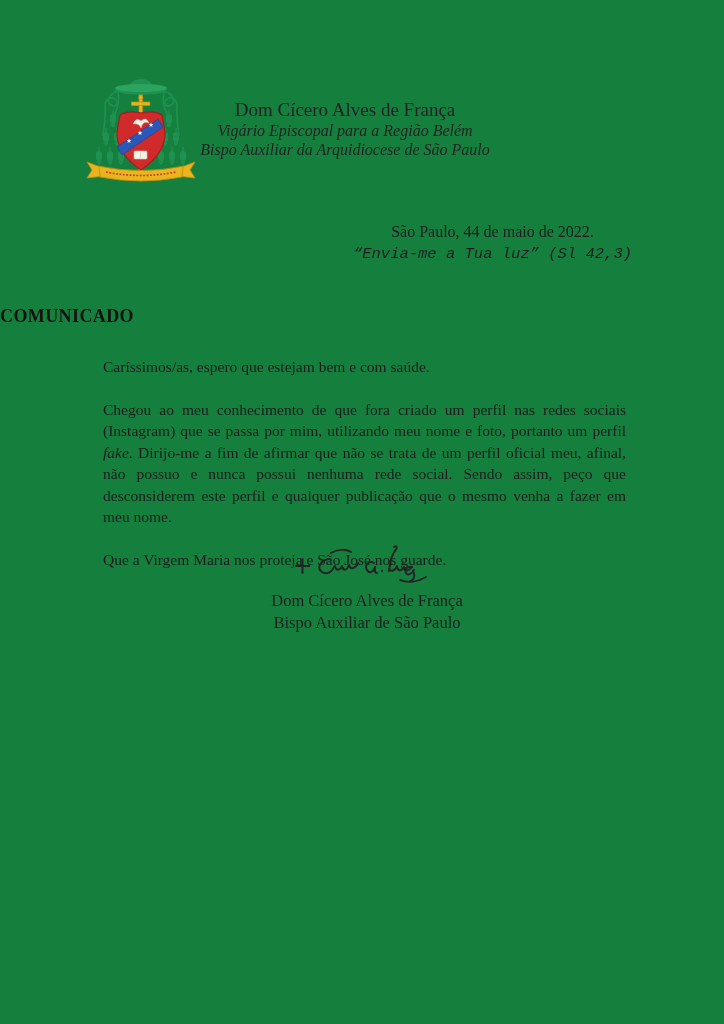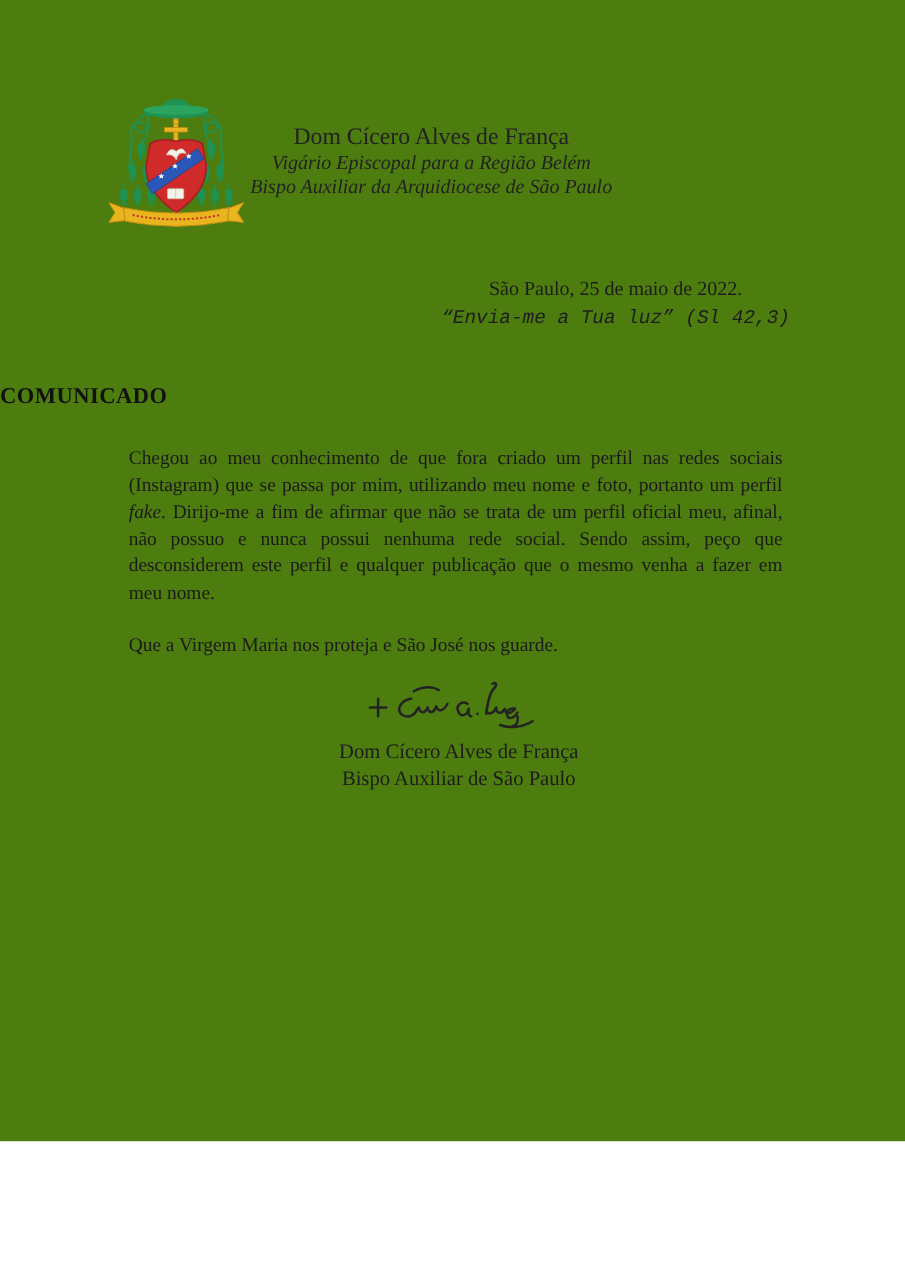--- a/index.html
+++ b/index.html
@@ -1,18 +1,18 @@
 <!DOCTYPE html>
 <html><head>
 <meta charset="utf-8">
 <style>
   html,body { margin:0; padding:0; }
   body { background:#ffffff; font-family:"Liberation Serif", serif; color:#1c1c1c; }
   .page {
-    position:relative; width:724px; height:913px; background:#4d7c0f;
+    position:relative; width:724px; height:1024px; background:#15803d;
     overflow:hidden; margin:0 auto;
   }
 
   
   .crest { position:absolute; left:84px; top:74px; width:114px; height:114px; }
   .crest svg { width:100%; height:100%; display:block; }
 
   .letterhead-text { position:absolute; left:178px; top:99px; width:334px; text-align:center; }
   .lh-name  { font-size:19px; line-height:22px; color:#222; }
   .lh-sub   { font-size:16px; font-style:italic; line-height:19px; color:#222; }
@@ -117,27 +117,28 @@
     </svg>
   </div>
 
   <div class="letterhead-text">
     <div class="lh-name">Dom Cícero Alves de França</div>
     <div class="lh-sub">Vigário Episcopal para a Região Belém</div>
     <div class="lh-sub">Bispo Auxiliar da Arquidiocese de São Paulo</div>
   </div>
 
   <div class="dateline">
-    <div class="date-place">São Paulo, 25 de maio de 2022.</div>
+    <div class="date-place">São Paulo, 44 de maio de 2022.</div>
     <div class="date-epigraph">“Envia-me a Tua luz” (Sl 42,3)</div>
   </div>
 
   <div class="doc-title">COMUNICADO</div>
 
   <div class="body-text">
+    <p>Caríssimos/as, espero que estejam bem e com saúde.</p>
     <p class="para-justify"><span>Chegou ao meu conhecimento de que fora criado um perfil nas redes sociais (Instagram) que se passa por mim, utilizando meu nome e foto, portanto um perfil </span><span class="italic">fake</span><span>. Dirijo-me a fim de afirmar que não se trata de um perfil oficial meu, afinal, não possuo e nunca possui nenhuma rede social. Sendo assim, peço que desconsiderem este perfil e qualquer publicação que o mesmo venha a fazer em meu nome.</span></p>
     <p>Que a Virgem Maria nos proteja e São José nos guarde.</p>
   </div>
 
   <div class="signature-img">
     <svg viewBox="0 0 152 50">
       <g fill="none" stroke="#232323" stroke-width="2" stroke-linecap="round" stroke-linejoin="round">
         <path d="M8,28 h13"></path>
         <path d="M14.5,21 v14"></path>
         <path d="M43,15 c7,-4 15,-4 20,-1"></path>

